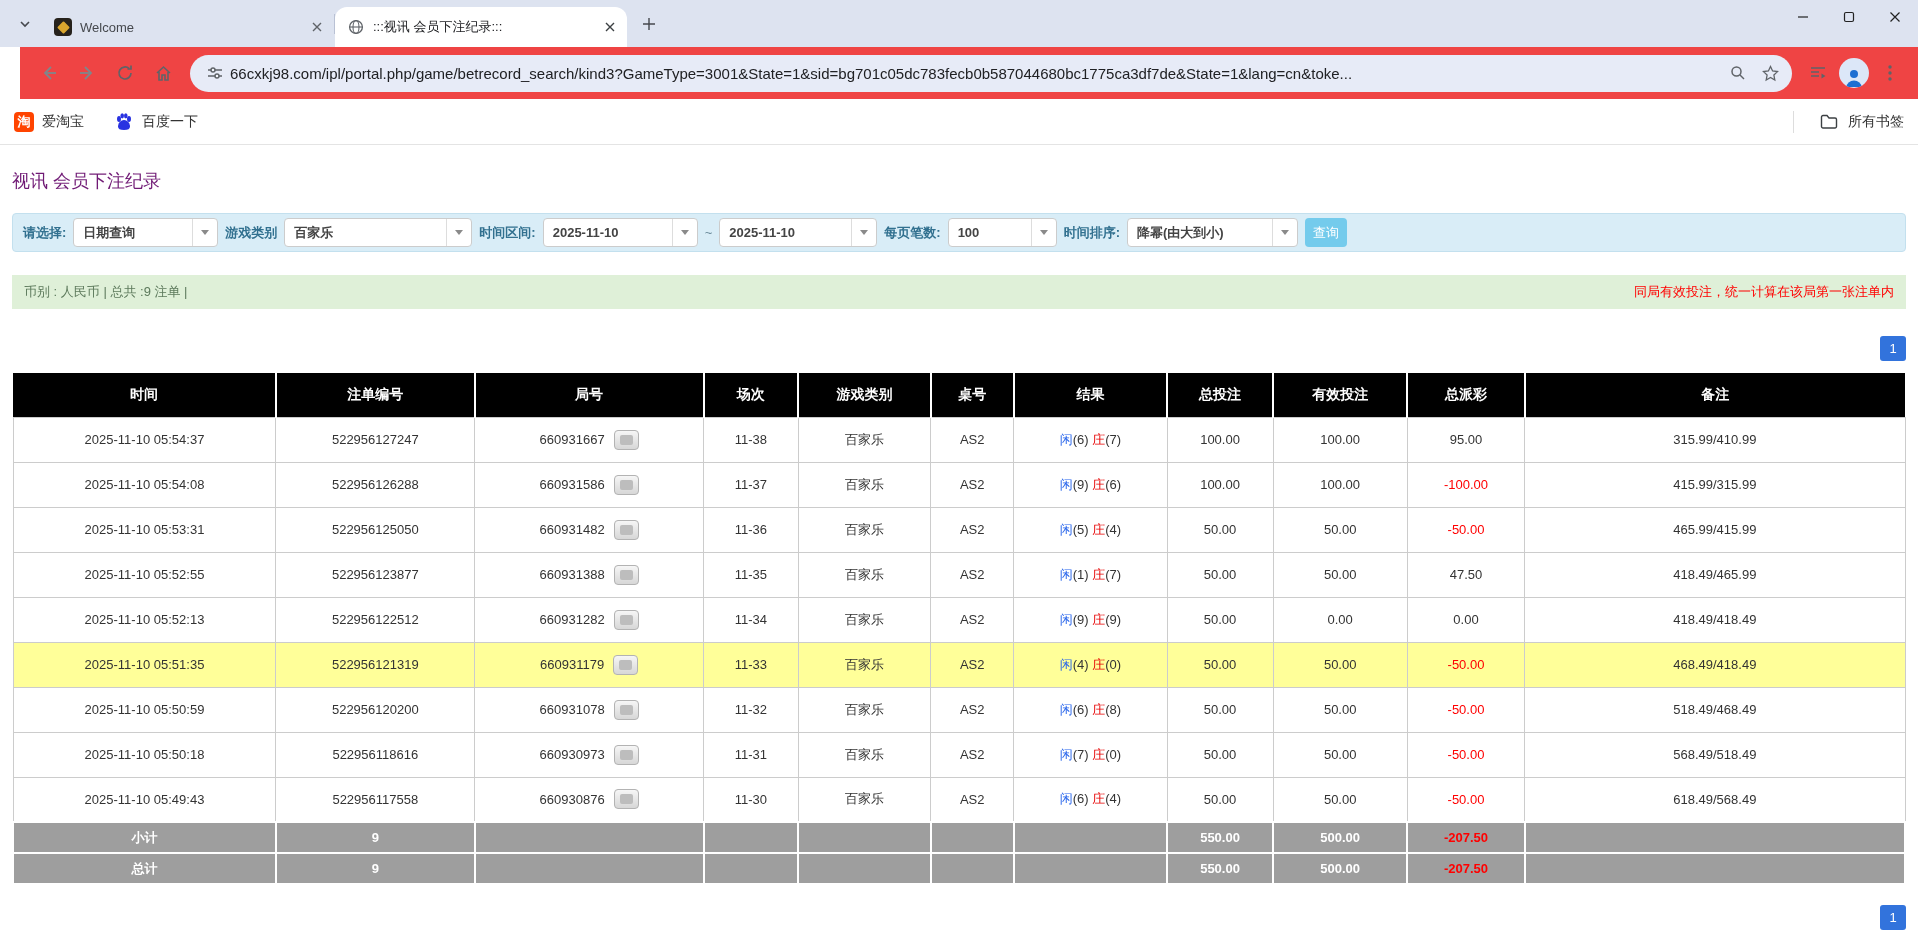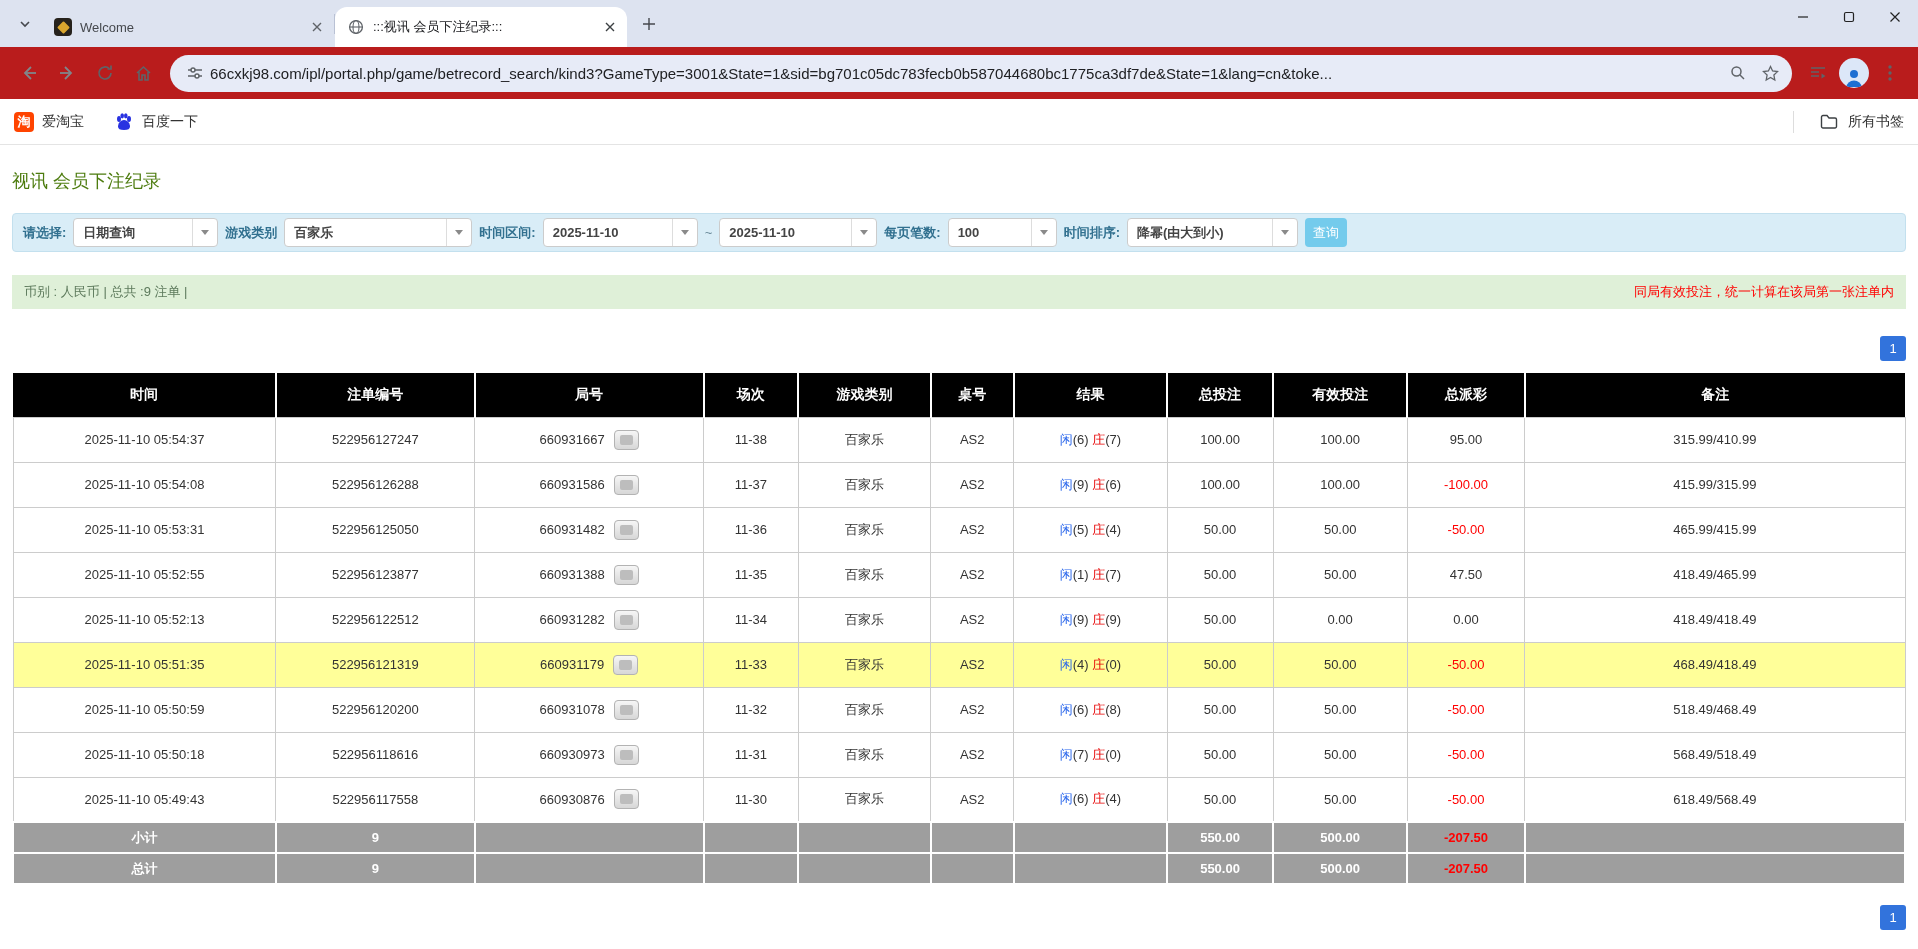--- a/index.html
+++ b/index.html
@@ -16,40 +16,40 @@
   .tab .favicon { width:18px; height:18px; flex:0 0 auto; display:flex; align-items:center; justify-content:center; }
   .welcome-fav { background:#26221c; border-radius:4px; }
   .welcome-fav i { display:block; width:9px; height:9px; background:#d9a62e; transform:rotate(45deg); border-radius:1px; }
   .tab .title { flex:1; margin:0 8px; white-space:nowrap; overflow:hidden; }
   .tab .close { width:18px; height:18px; border-radius:50%; display:flex; align-items:center; justify-content:center; }
   .tab-sep { width:1px; height:20px; background:#b9c1d4; align-self:center; }
   .newtab { width:28px; height:28px; align-self:center; margin-left:8px; display:flex; align-items:center; justify-content:center; border-radius:50%; }
   .win-controls { position:absolute; right:0; top:0; height:34px; display:flex; }
   .win-btn { width:46px; height:34px; display:flex; align-items:center; justify-content:center; }
 
-  .toolbar { height:52px; background:#b91c1c; display:flex; align-items:center; padding:16px 10px; }
+  .toolbar { height:52px; background:#ef4444; display:flex; align-items:center; padding:16px 10px;margin-left:20px; }
   .nav-btn { width:38px; height:38px; border-radius:50%; display:flex; align-items:center; justify-content:center; flex:0 0 auto; }
   .urlbar { flex:1; min-width:0; height:37px; background:#e7ebf7; border-radius:19px;
     display:flex; align-items:center; padding:0 6px 0 10px; margin:0 8px; }
   .site-info { width:30px; height:30px; border-radius:50%; display:flex; align-items:center; justify-content:center; flex:0 0 auto; }
   .url-text { flex:1; min-width:0; font-size:15px; color:#202124; white-space:nowrap; overflow:hidden; }
   .url-icon { width:32px; height:32px; display:flex; align-items:center; justify-content:center; flex:0 0 auto; border-radius:50%; }
   .tool-icon { width:36px; height:36px; display:flex; align-items:center; justify-content:center; flex:0 0 auto; border-radius:50%; }
   .avatar { width:30px; height:30px; border-radius:50%; background:#dce7f8; display:flex; align-items:flex-end; justify-content:center; overflow:hidden; }
 
   .bookmarks { height:46px; background:#fff; display:flex; align-items:center; padding:0 14px; border-bottom:1px solid #e4e4e4; }
   .bm { display:flex; align-items:center; gap:8px; margin-right:30px; font-size:14px; color:#333; cursor:pointer; }
   .taobao-ic { width:20px; height:20px; background:#ff4400; border-radius:4px; color:#fff; font-size:13px;
     display:flex; align-items:center; justify-content:center; font-weight:bold; }
   .bm-right { margin-left:auto; display:flex; align-items:center; gap:10px; font-size:14px; color:#333; cursor:pointer; }
   .vdiv { width:1px; height:22px; background:#ddd; margin-right:16px; }
 
   
   .content { padding:0 12px; }
-  .page-title { margin-top:24px; font-size:18px; font-weight:400; color:#4d7c0f; }
+  .page-title { margin-top:24px; font-size:18px; font-weight:400; color:#701a75; }
 
   .filter-bar { margin-top:20px; height:39px; background:#d9edf7; border:1px solid #c3e0ee; border-radius:4px;
     display:flex; align-items:center; padding:0 10px; gap:7px; }
   .f-label { font-size:13px; font-weight:bold; color:#31708f; white-space:nowrap; }
   .dd { height:29px; background:#fff; border:1px solid #ccc; border-radius:4px; display:flex; align-items:stretch; cursor:pointer; }
   .dd .val { padding:0 9px; display:flex; align-items:center; font-size:13px; color:#444; white-space:nowrap; flex:1; overflow:hidden;font-weight:bold; }
   .dd .arrow { width:25px; border-left:1px solid #ddd; display:flex; align-items:center; justify-content:center; }
   .caret { width:0; height:0; border-left:4px solid transparent; border-right:4px solid transparent; border-top:5px solid #8a8a8a; }
   .w-select { width:145px; } .w-game { width:188px; } .w-from { width:155px; } .w-to { width:158px; }
   .w-per { width:109px; } .w-sort { width:171px; }

